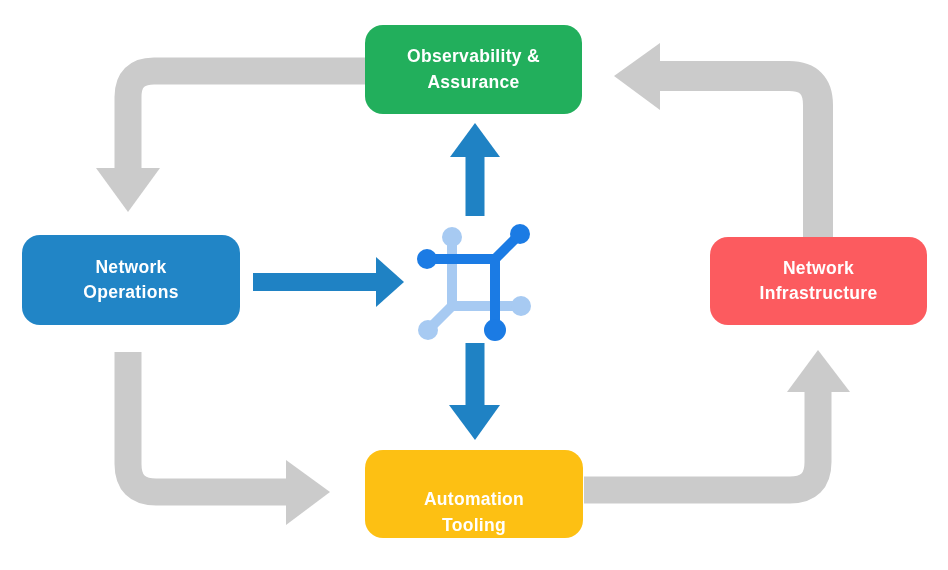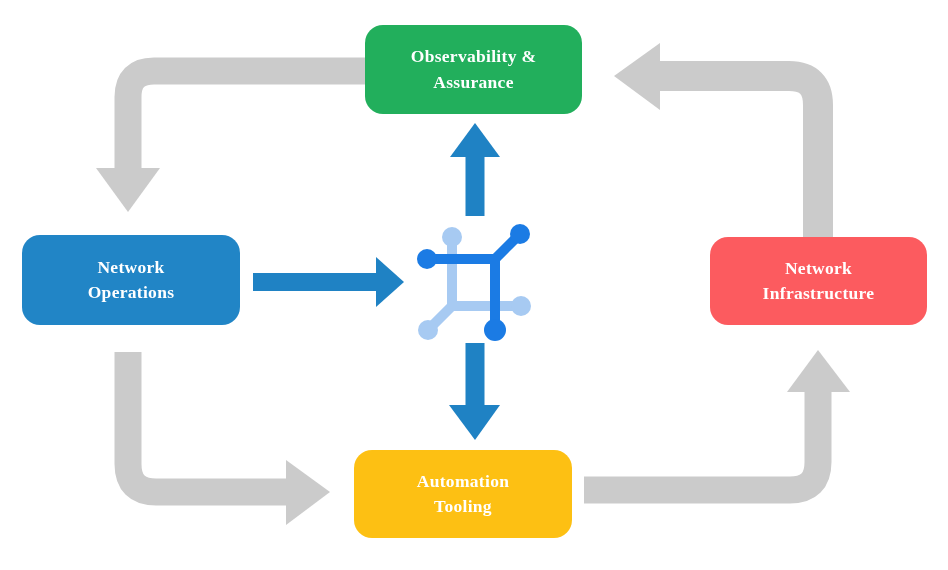--- a/index.html
+++ b/index.html
@@ -3,21 +3,21 @@
 <meta charset="utf-8">
 <style>
   html, body { margin: 0; padding: 0; }
   body {
     width: 948px; height: 570px;
     font-family: "Liberation Sans", sans-serif;
     overflow: hidden;
   }
   #canvas {
     position: relative;
-    width: 948px; height: 440px; font-family: Liberation Serif, serif;
+    width: 948px; height: 440px;
   }
   #arrow-layer {
     position: absolute; left: 0; top: 0;
     width: 948px; height: 570px;
   }
   .node {
     position: absolute;
     border-radius: 18px;
     display: flex;
     align-items: center;
@@ -100,18 +100,18 @@
   <div class="node" style="left: 22px; top: 235px; width: 218px; height: 90px; background: rgb(33, 133, 198);">
     <span class="node-label" style="color: rgb(255, 255, 255);">Network
 Operations</span>
   </div>
 
   <div class="node" style="left: 710px; top: 237px; width: 217px; height: 88px; background: rgb(252, 91, 95);">
     <span class="node-label" style="color: rgb(255, 255, 255);">Network
 Infrastructure</span>
   </div>
 
-  <div class="node" style="left: 354px; top: 450px; width: 218px; height: 88px; background: rgb(253, 192, 19);">
+  <div class="node" style="left: 365px; top: 450px; width: 218px; height: 88px; background: rgb(253, 192, 19); align-items: flex-end;">
     <span class="node-label" style="color: rgb(255, 255, 255);">Automation
 Tooling</span>
   </div>
 
 </div>
 
 </body></html>

